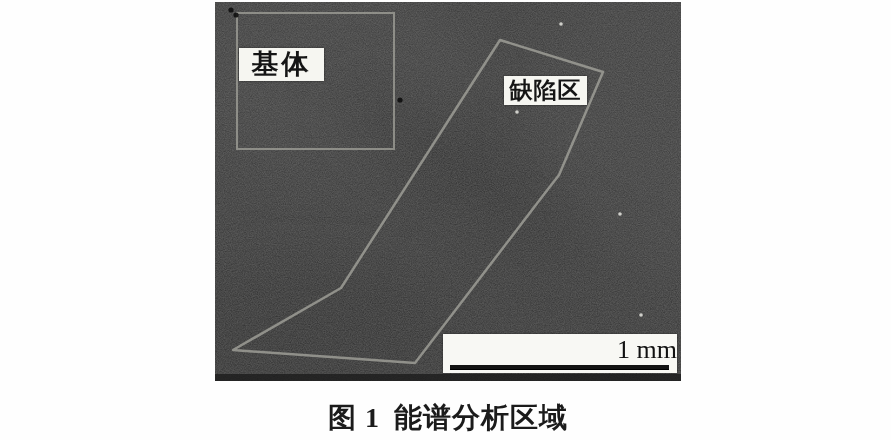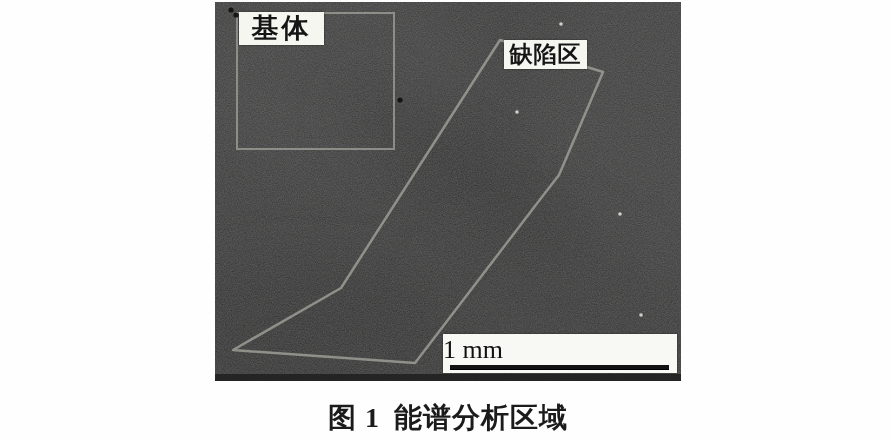--- a/index.html
+++ b/index.html
@@ -26,31 +26,32 @@
   }
   .micrograph svg{position:absolute;left:0;top:0;display:block;}
   .anno-label{
     position:absolute;
     background:var(--label-bg);
     color:var(--label-text);
     display:flex;align-items:center;justify-content:center;
     line-height:1;
     font-weight:700;
     box-shadow:0 0 2px rgba(0,0,0,.55);
+    margin-top:36px;
   }
   .matrix-label{left:24px;top:10px;width:85px;height:33px;font-size:27px;letter-spacing:3px;}
   .defect-label{left:289px;top:38px;width:83px;height:29px;font-size:23px;letter-spacing:1px;}
   .scalebar{
     position:absolute;left:228px;top:332px;width:234px;height:39px;
     background:var(--scalebar-bg);
     box-shadow:0 0 2px rgba(0,0,0,.5);
   }
   .scalebar-text{
     position:absolute;left:0;right:0;top:1px;
-    text-align:left;font-size:26px;color:#111;
+    text-align:right;font-size:26px;color:#111;
     font-family:"Liberation Serif","DejaVu Serif",serif;
   }
   .scalebar-line{
     position:absolute;left:7px;right:8px;bottom:3px;height:4px;
     background:var(--scalebar-line);
     border-bottom:1px solid #000;
   }
   .caption{
     position:absolute;left:215px;top:399px;width:466px;
     text-align:center;

